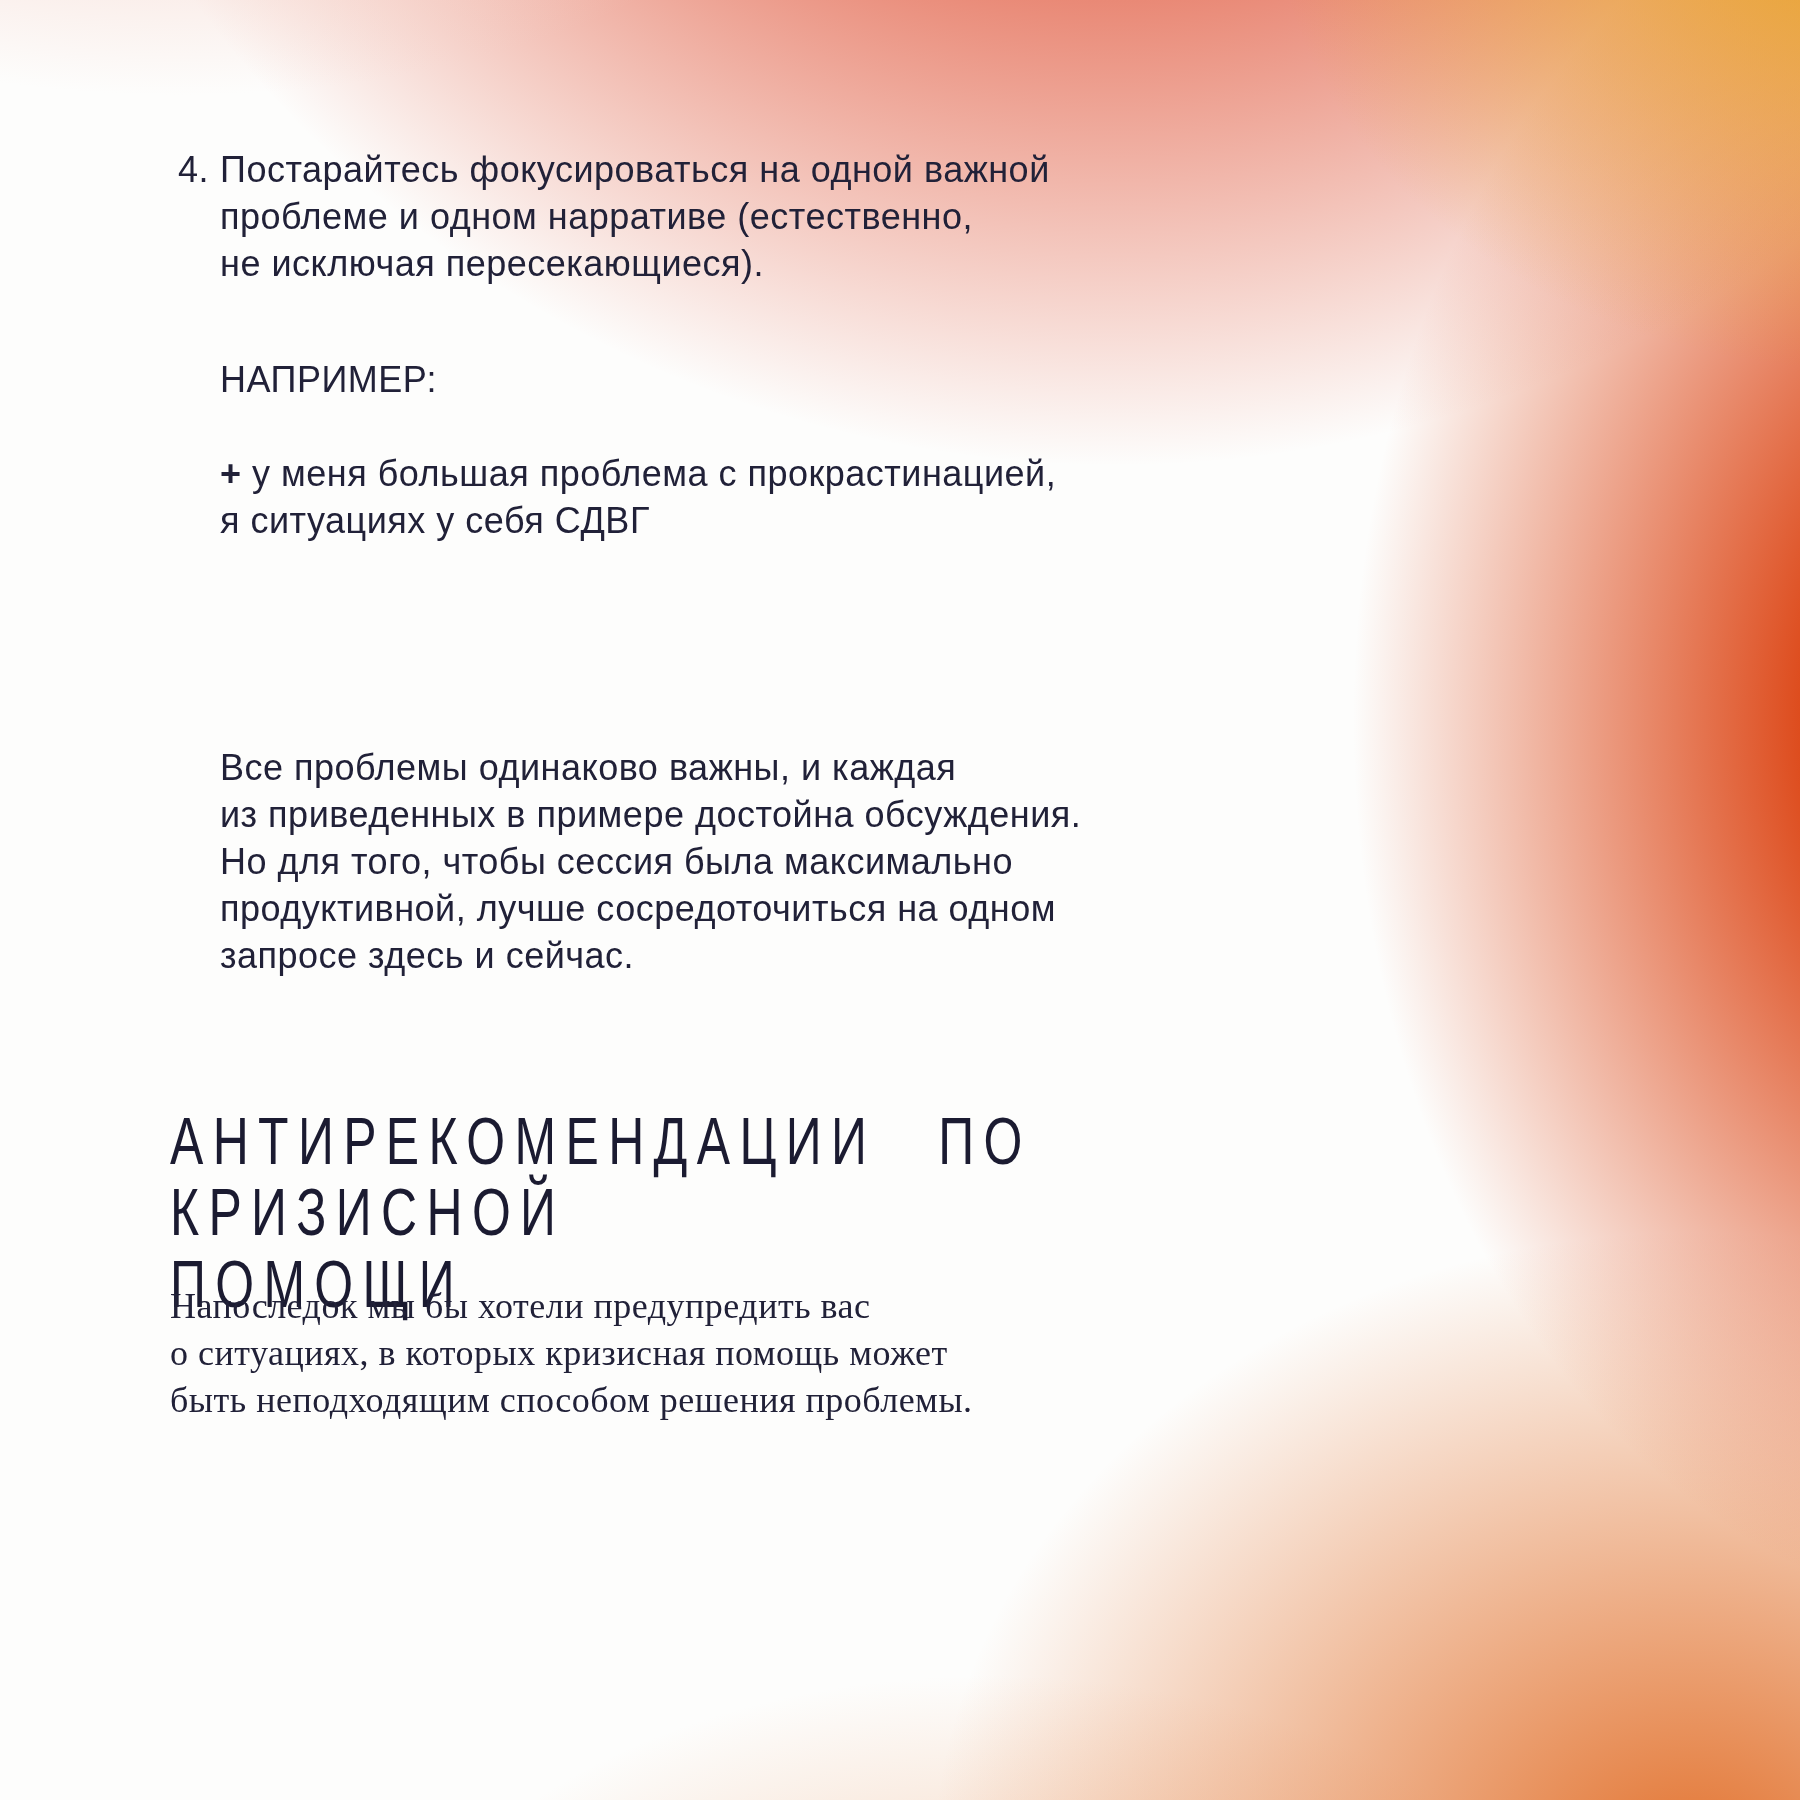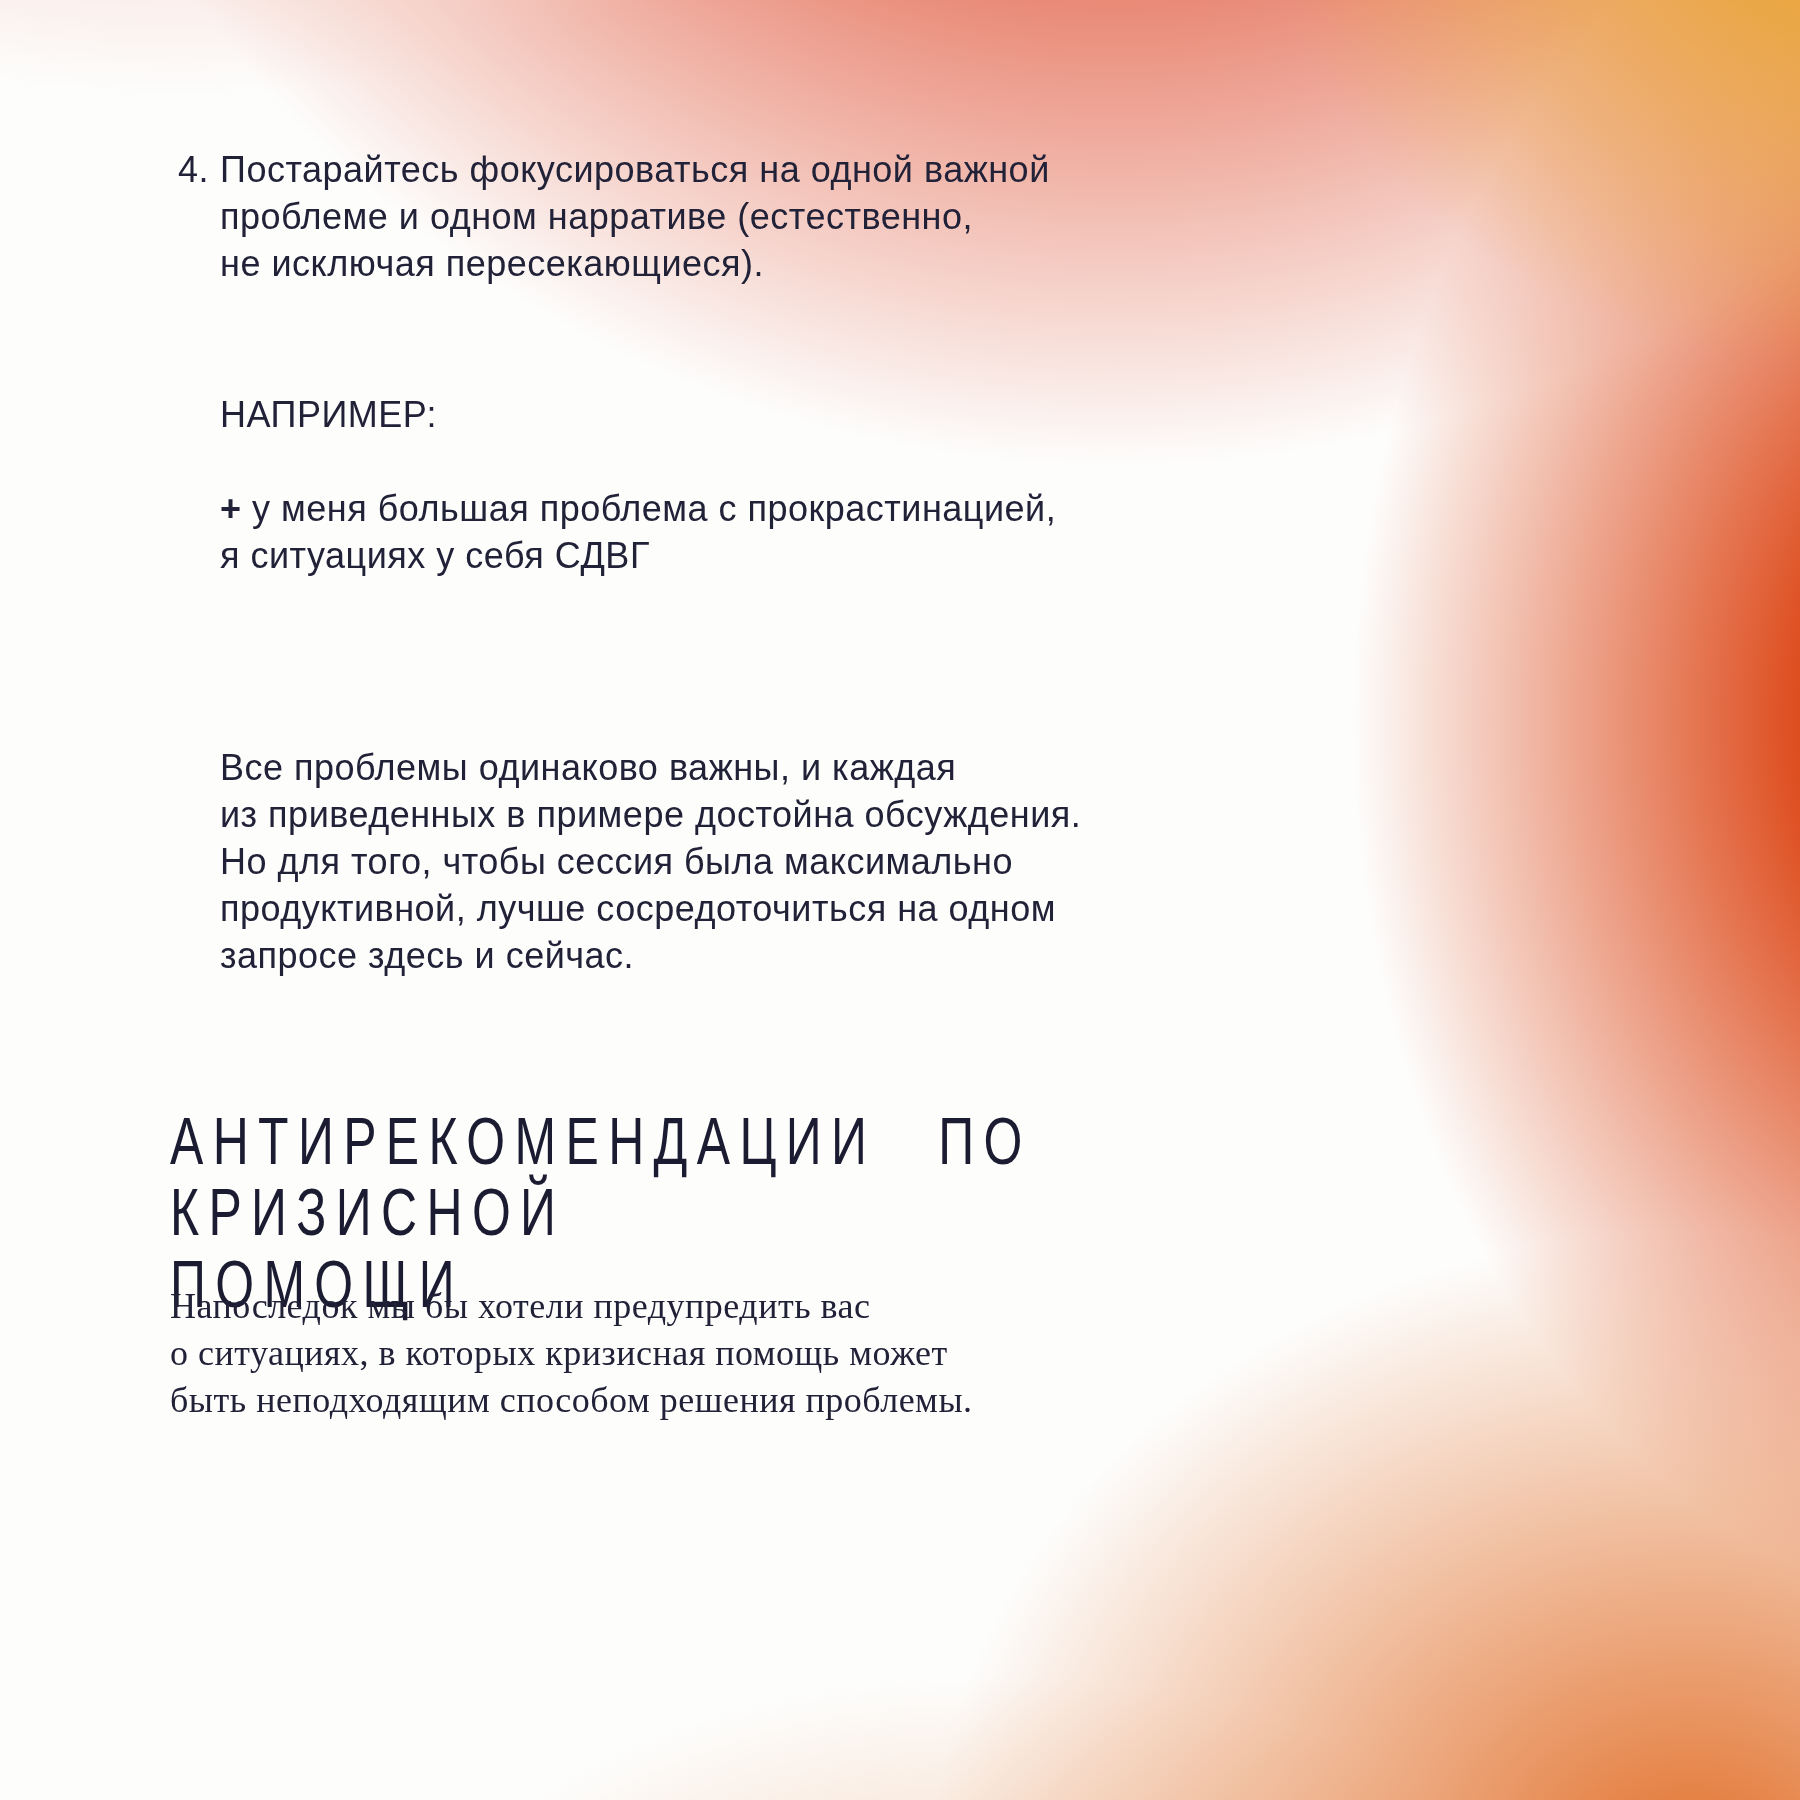--- a/index.html
+++ b/index.html
@@ -23,21 +23,21 @@
   .text {
     position: absolute;
     color: var(--c-text, #212138);
     font-size: 36px;
     line-height: 47px;
     letter-spacing: 0.5px;
     white-space: pre-line;
   }
   .item4 { left: 178px; top: 146px; display: flex; }
   .item4 .marker { width: 42px; flex: none; }
-  .example { left: 220px; top: 344px; }
+  .example { left: 220px; top: 309px; }
   .example .sign { font-weight: 700; }
   .para1 { left: 220px; top: 744px; }
   .heading {
     position: absolute;
     left: 170px; top: 1105px;
     color: var(--c-text-heading, #1b1b31);
     font-size: 64px;
     line-height: 68px;
     font-weight: 400;
     letter-spacing: 12px;

